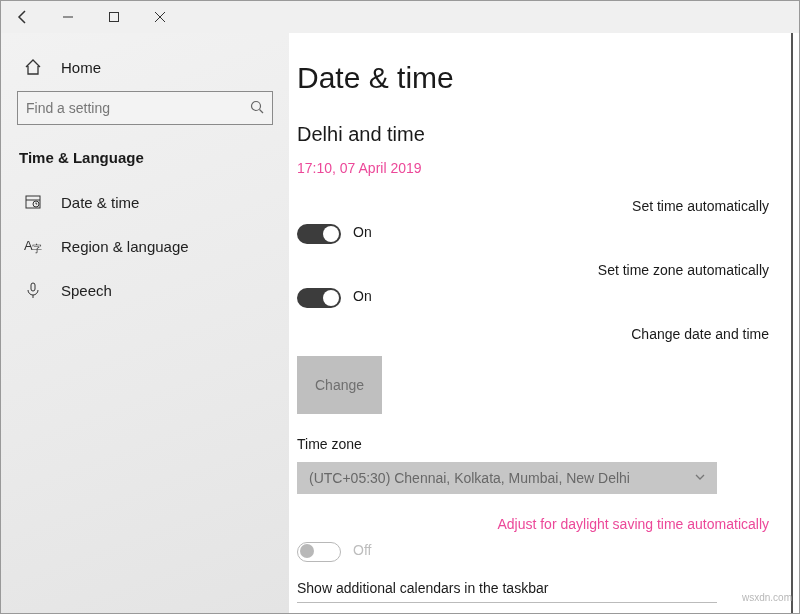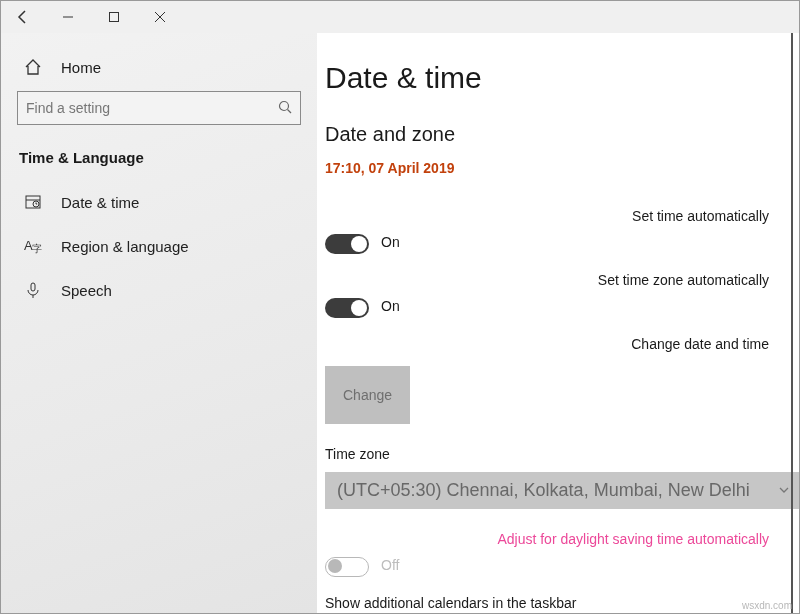--- a/index.html
+++ b/index.html
@@ -53,21 +53,21 @@
     justify-content: center;
     font-size: 12px;
     cursor: default;
   }
   .content {
     flex: 1;
     display: flex;
     overflow: hidden;
   }
   .sidebar {
-    width: 316px;
+    width: 288px;
     background: linear-gradient(160deg, #f2f2f2 0%, #eaeaea 60%, #e4e4e4 100%);
     padding: 18px 16px;
     overflow: hidden;
   }
   .home-row {
     display: flex;
     align-items: center;
     gap: 18px;
     padding: 6px 0 14px 6px;
     font-size: 15px;
@@ -134,23 +134,22 @@
     font-size: 30px;
     margin-bottom: 28px;
   }
   h2.subheading {
     font-weight: 400;
     font-size: 20px;
     margin-bottom: 14px;
   }
   .datetime {
     font-size: 14px;
-    margin-bottom: 32px;
-    color: #c2410c;
-    font-weight: bold;
+    margin-bottom: 22px;
+    color: #ec4899;
   }
   .setting-label {
     font-size: 14px;
     margin-bottom: 10px;
     text-align: right;
   }
   .setting-label.disabled { color: #ec4899; }
   .toggle-row {
     display: flex;
     align-items: flex-start;
@@ -187,39 +186,39 @@
     margin-bottom: 22px;
   }
   .tz-label {
     font-size: 14px;
     margin-bottom: 10px;
   }
   .select-box {
     background: #c6c6c6;
     color: #686868;
     padding: 8px 12px;
-    font-size: 18px;
+    font-size: 14px;
     display: flex;
     justify-content: space-between;
     align-items: center;
-    width: 476px;
+    width: 420px;
     margin-bottom: 22px;
   }
   .select-box .chev { font-size: 12px; }
   .addl-label {
     font-size: 14px;
     margin-bottom: 6px;
   }
   .hl {
     border-top: 1px solid #bbb;
     width: 420px;
   }
   .watermark {
     position: absolute;
-    bottom: 3px;
+    bottom: 11px;
     right: 8px;
     font-size: 10px;
     color: #b8b8b8;
     text-align: center;
   }
 </style>
 </head>
 <body>
 
 <div class="window">
@@ -306,21 +305,21 @@
             </svg>
         </span>
         <span>Speech</span>
       </div>
     </div>
 
     <div class="main">
       <div class="scroll-strip"></div>
 
       <h1 class="page-title">Date &amp; time</h1>
-      <h2 class="subheading">Date and zone</h2>
+      <h2 class="subheading">Delhi and time</h2>
       <div class="datetime">17:10, 07 April 2019</div>
 
       <div class="setting-label">Set time automatically</div>
       <div class="toggle-row">
         <div class="toggle on">
             <div class="knob"></div>
           </div>
         <span class="toggle-state">On</span>
       </div>
 

